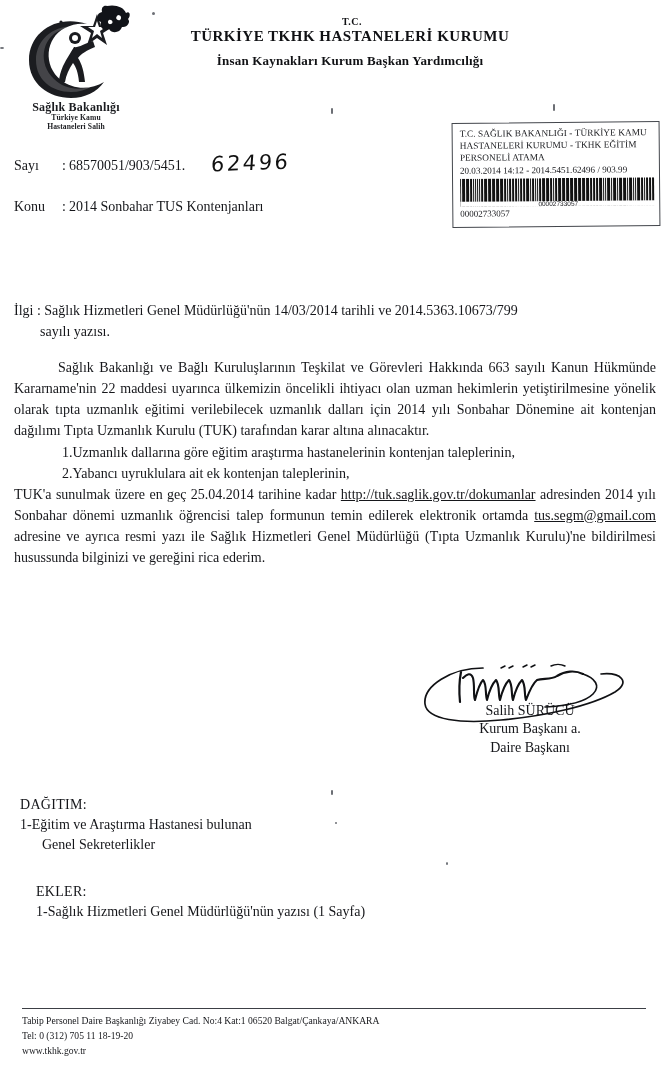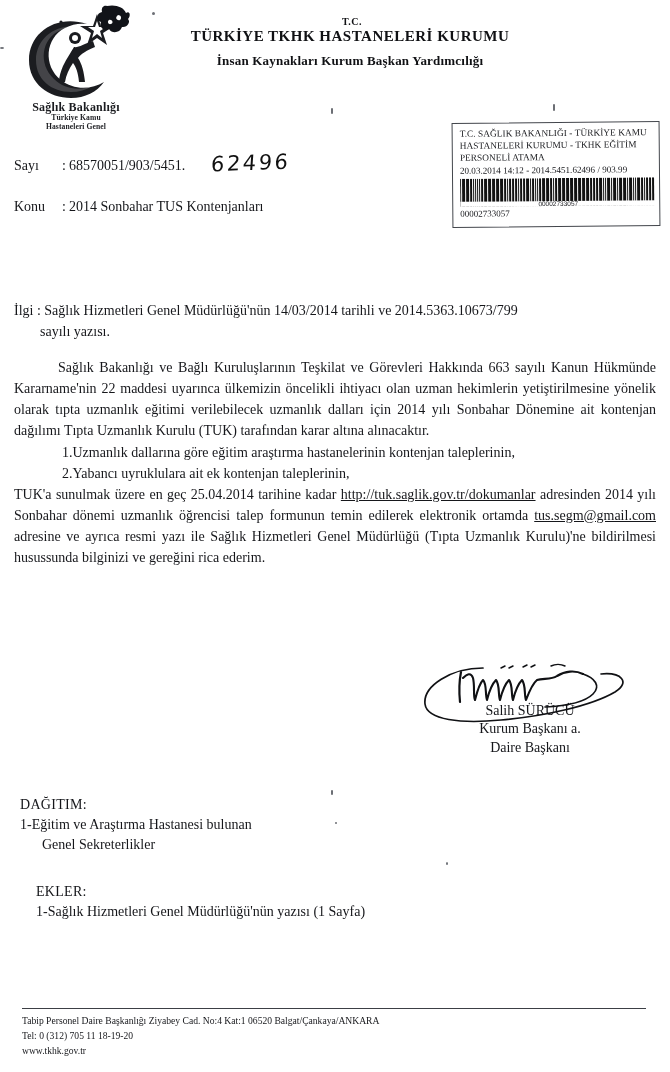--- a/index.html
+++ b/index.html
@@ -228,21 +228,21 @@
 
           <path d="M86 2 C94 0 103 3 105 9 C109 6 110 12 107 15 C110 18 106 24 101 23
                    C99 29 91 30 88 25 C83 28 78 23 80 18 C75 17 75 9 81 8 C80 3 83 1 86 2 Z" fill="#111318"></path>
           <path d="M97 11 C100 11 101 14 99 16 C96 17 94 14 96 12 Z" fill="#ffffff"></path>
           <path d="M88 16 C91 15 93 19 90 20 C87 21 86 17 88 16 Z" fill="#ffffff"></path>
         </svg>
       </div>
       <div class="logo-caption">
         <div class="l1">Sağlık Bakanlığı</div>
         <div class="l2">Türkiye Kamu</div>
-        <div class="l3">Hastaneleri Genel</div>
+        <div class="l3">Hastaneleri Salih</div>
       </div>
     </div>
 
     <div class="org-title">
       <div class="org-tc">T.C.</div>
       <div class="org-l2">TÜRKİYE TKHK HASTANELERİ KURUMU</div>
       <div class="org-l3">İnsan Kaynakları Kurum Başkan Yardımcılığı</div>
     </div>
   </div>
 

